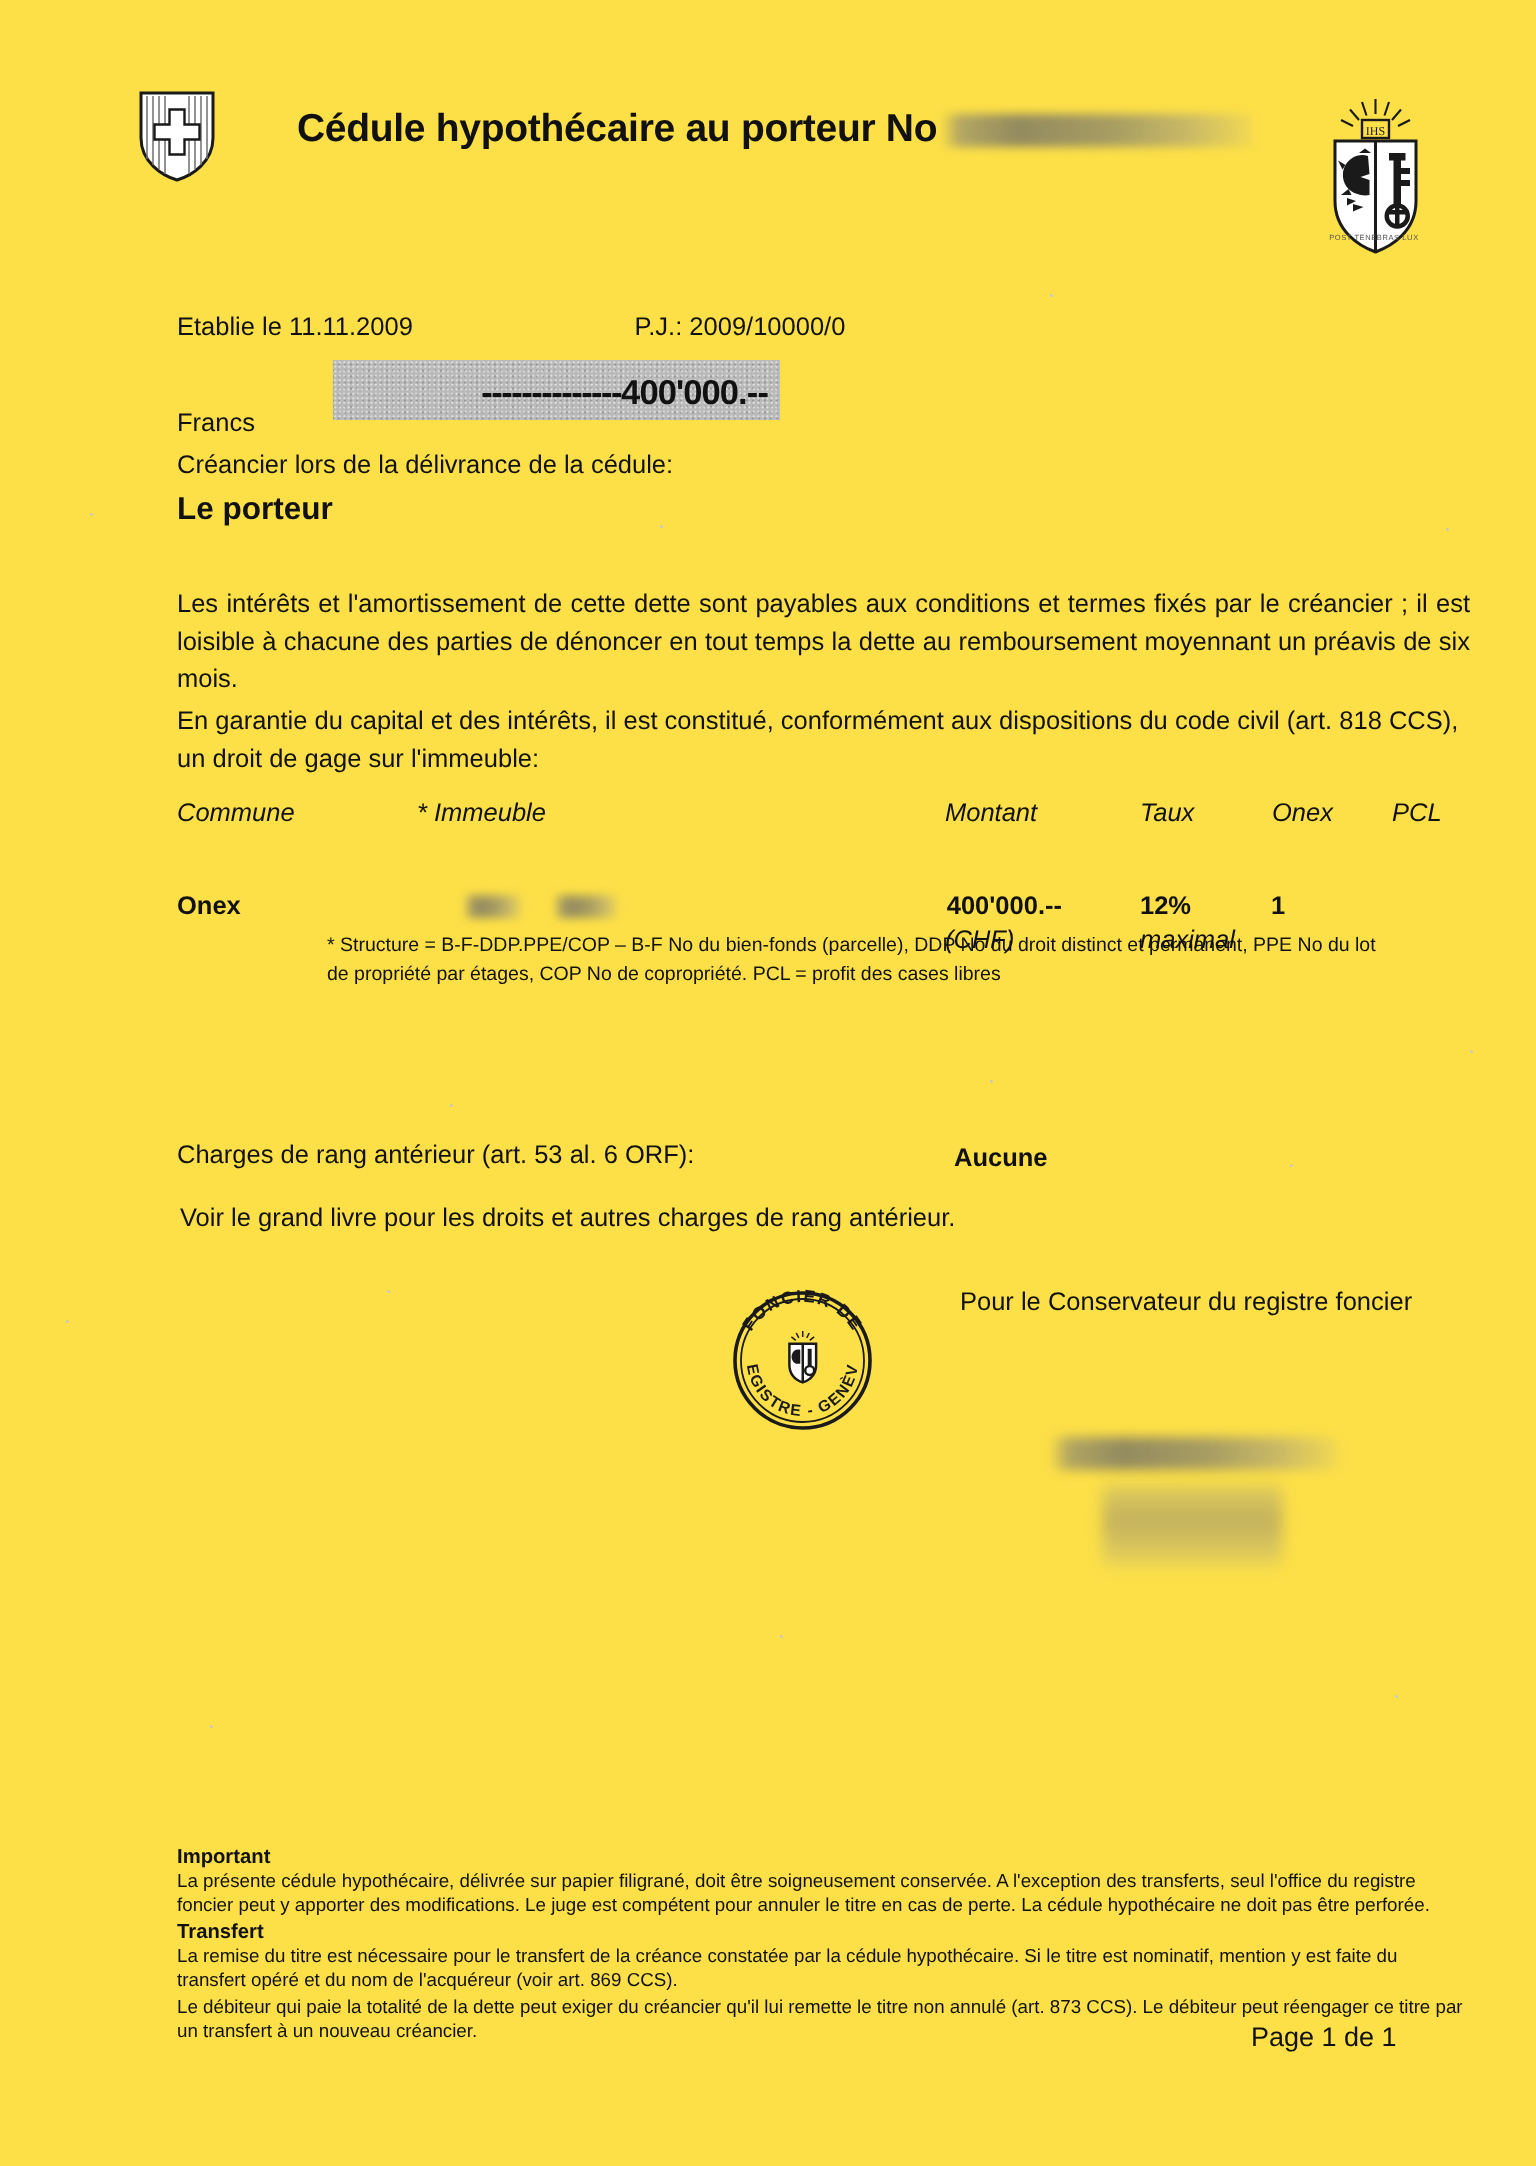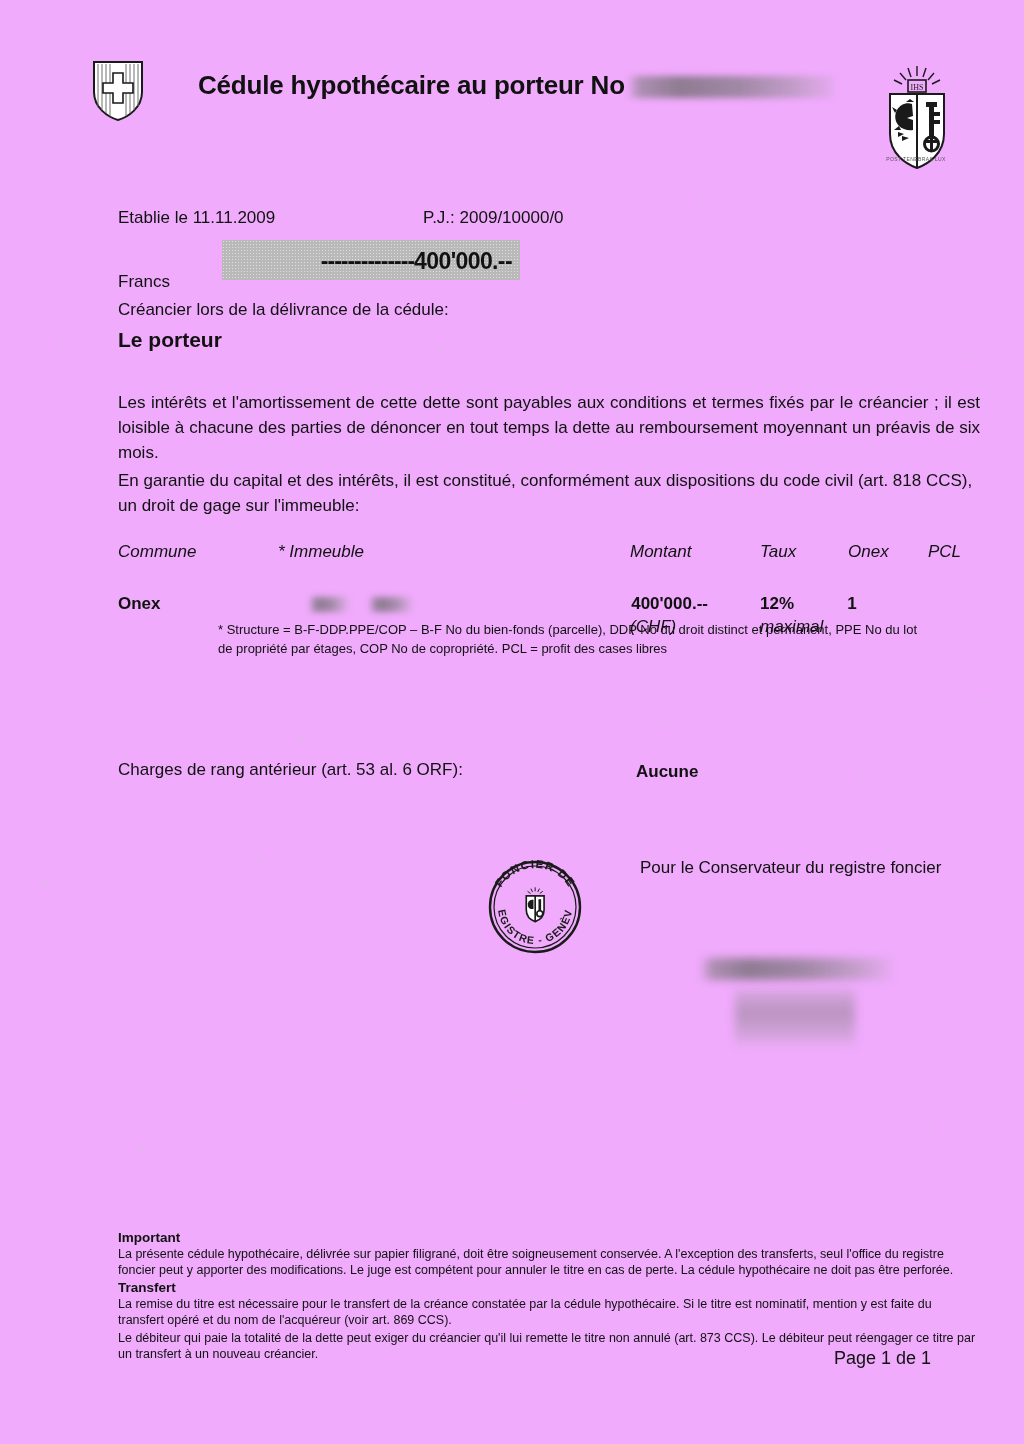--- a/index.html
+++ b/index.html
@@ -4,21 +4,21 @@
 <style>
   html, body {
     margin: 0;
     padding: 0;
     background: #ffffff;
   }
   .page {
     position: relative;
     width: 1024px;
     height: 1444px;
-    background: #f0abfc;
+    background: #fde047;
     font-family: "Liberation Sans", sans-serif;
     color: #111111;
     overflow: hidden;
   }
 
   
   .speck {
     position: absolute;
     background: #c8c8c8;
     border-radius: 50%;
@@ -145,21 +145,21 @@
     position: absolute;
     left: 118px; top: 532px;
     width: 862px;
   }
   .thead {
     position: relative;
     height: 52px;
     font-style: italic;
     font-size: 17px;
   }
-  .th { position: absolute; top: 0; margin-top: 10px; }
+  .th { position: absolute; top: 0; }
   .th-second { position: absolute; top: 37px; margin-top: 48px; }
   .th-commune { left: 0; }
   .th-immeuble { left: 160px; }
   .th-montant  { left: 512px; }
   .th-chf      { left: 512px; }
   .th-taux     { left: 642px; }
   .th-maximal  { left: 642px; }
   .th-rang     { left: 730px; }
   .th-pcl      { left: 810px; }
 
@@ -371,20 +371,21 @@
       <span class="td td-taux">12%</span>
       <span class="td td-rang">1</span>
       <span class="td td-pcl"></span>
     </div>
   </div>
 
   <div class="footnote">* Structure = B-F-DDP.PPE/COP – B-F No du bien-fonds (parcelle), DDP No du droit distinct et permanent, PPE No du  lot de  propriété par étages, COP No de copropriété. PCL = profit des cases libres</div>
 
   <div class="charges-label">Charges de rang antérieur (art. 53 al. 6 ORF):</div>
   <div class="charges-value">Aucune</div>
+  <div class="charges-note">Voir le grand livre pour les droits et autres charges de rang antérieur.</div>
 
   <svg class="stamp" viewBox="0 0 98 98">
     <defs>
       <path id="arcTop" d="M 10,49 A 39,39 0 0 1 88,49"></path>
       <path id="arcBottom" d="M 12,49 A 37,37 0 0 0 86,49"></path>
     </defs>
     <circle cx="49" cy="49" r="45" fill="none" stroke="#1a1a1a" stroke-width="2.4"></circle>
     <circle cx="49" cy="49" r="41" fill="none" stroke="#1a1a1a" stroke-width="1.2"></circle>
     <text font-size="11.5" font-weight="bold" fill="#1a1a1a" font-family="Liberation Sans, sans-serif" letter-spacing="1.2">
       <textPath href="#arcTop" startOffset="50%" text-anchor="middle">FONCIER DE</textPath>

